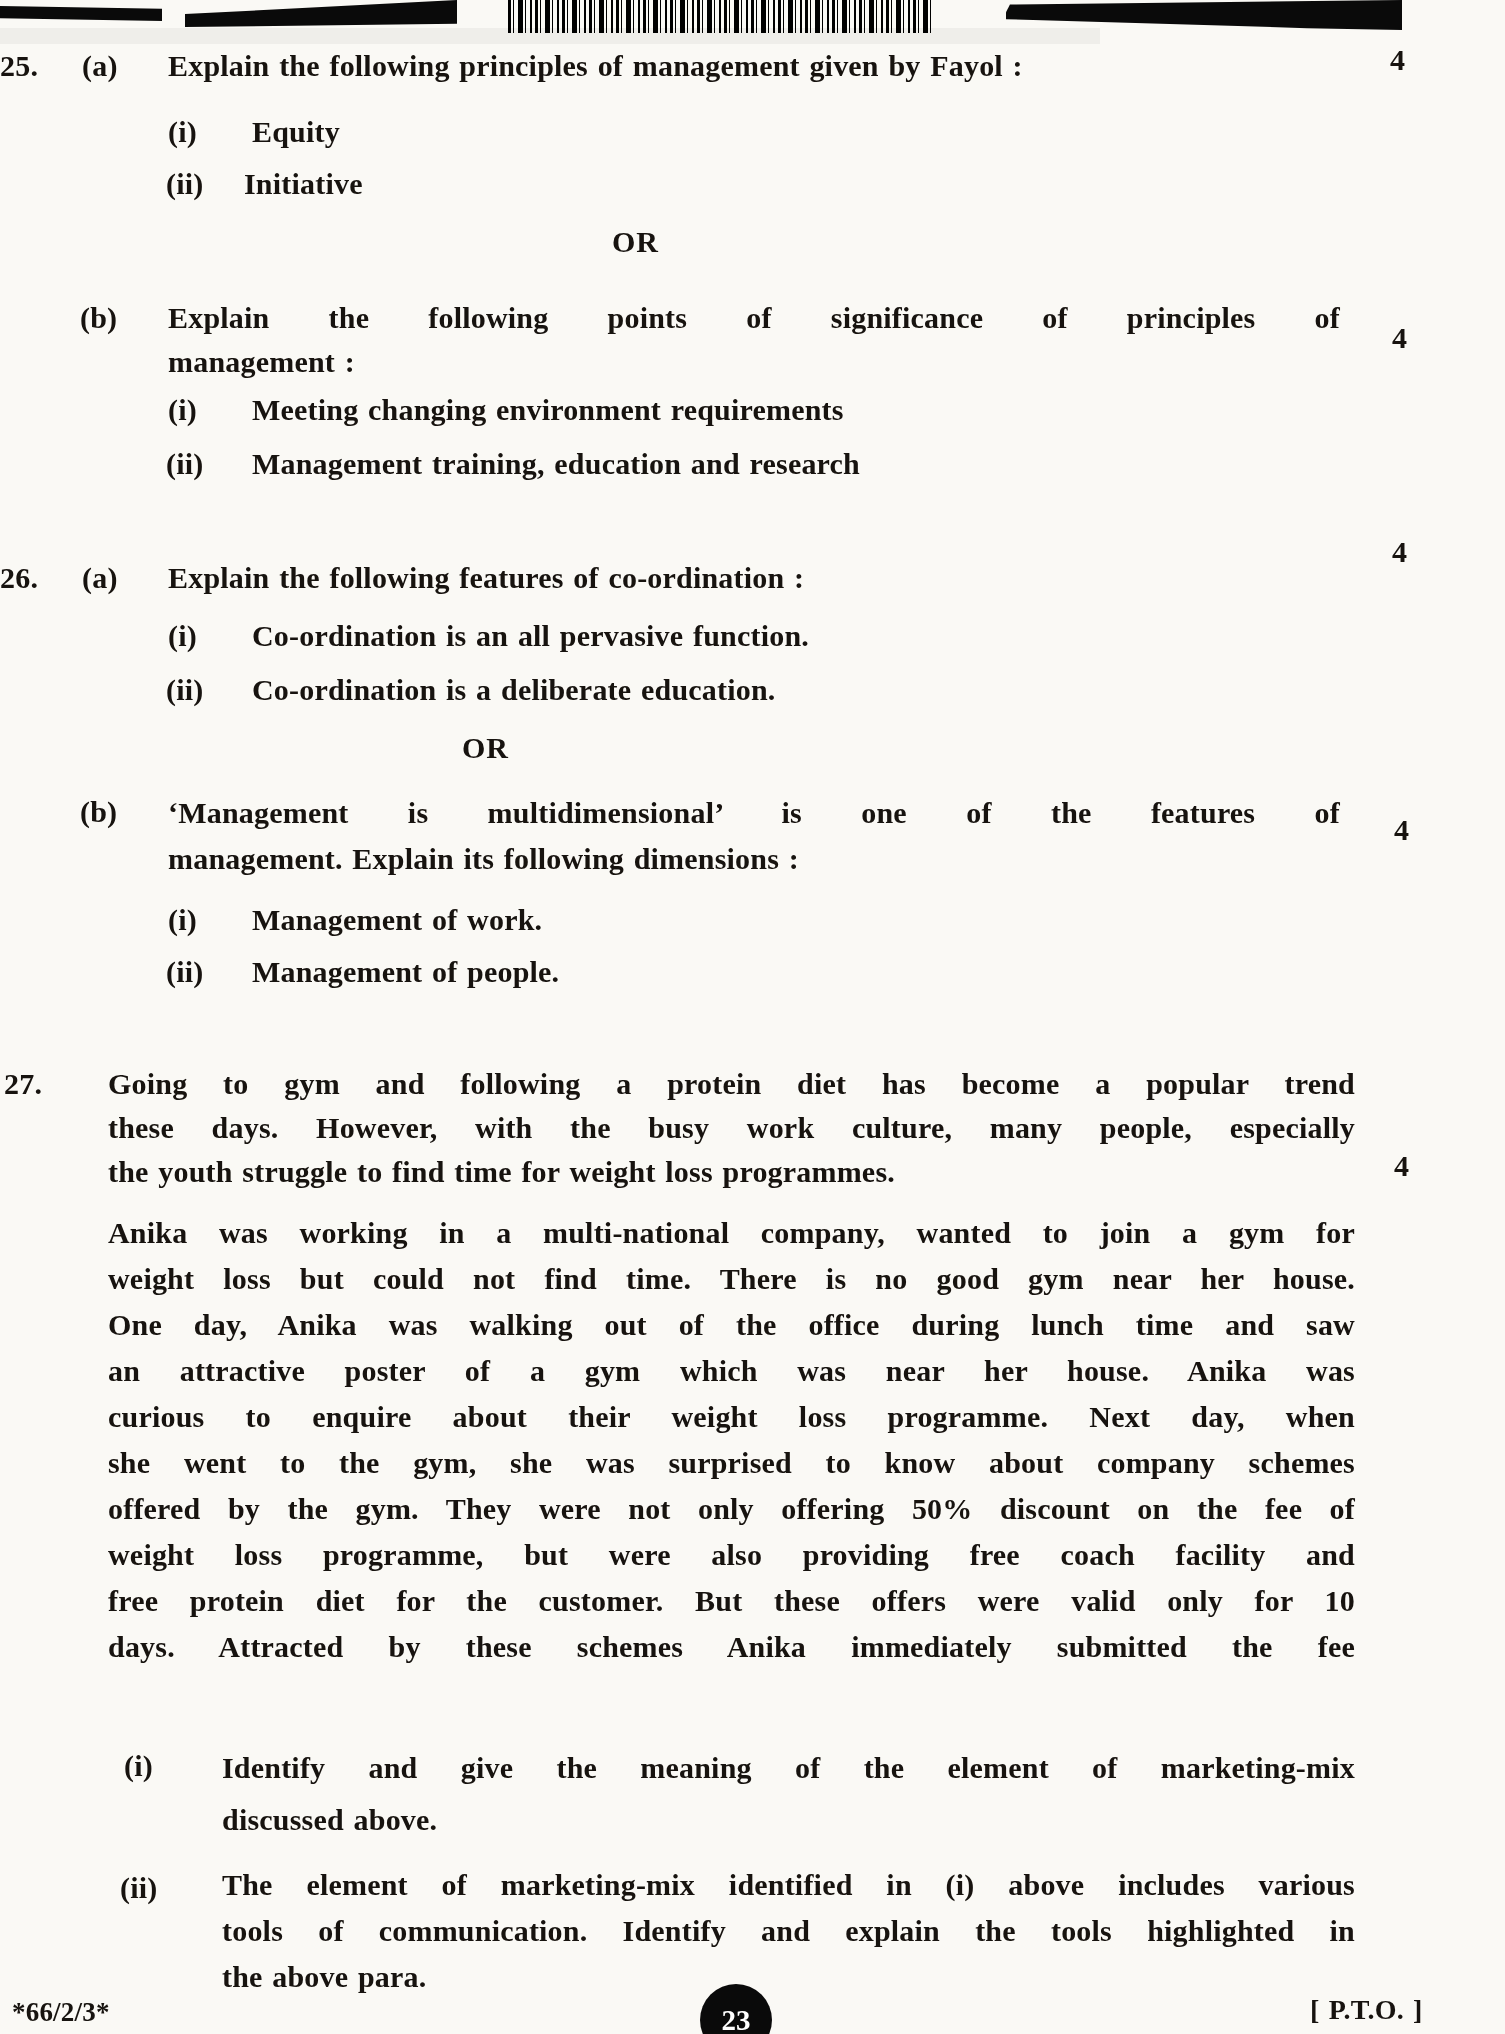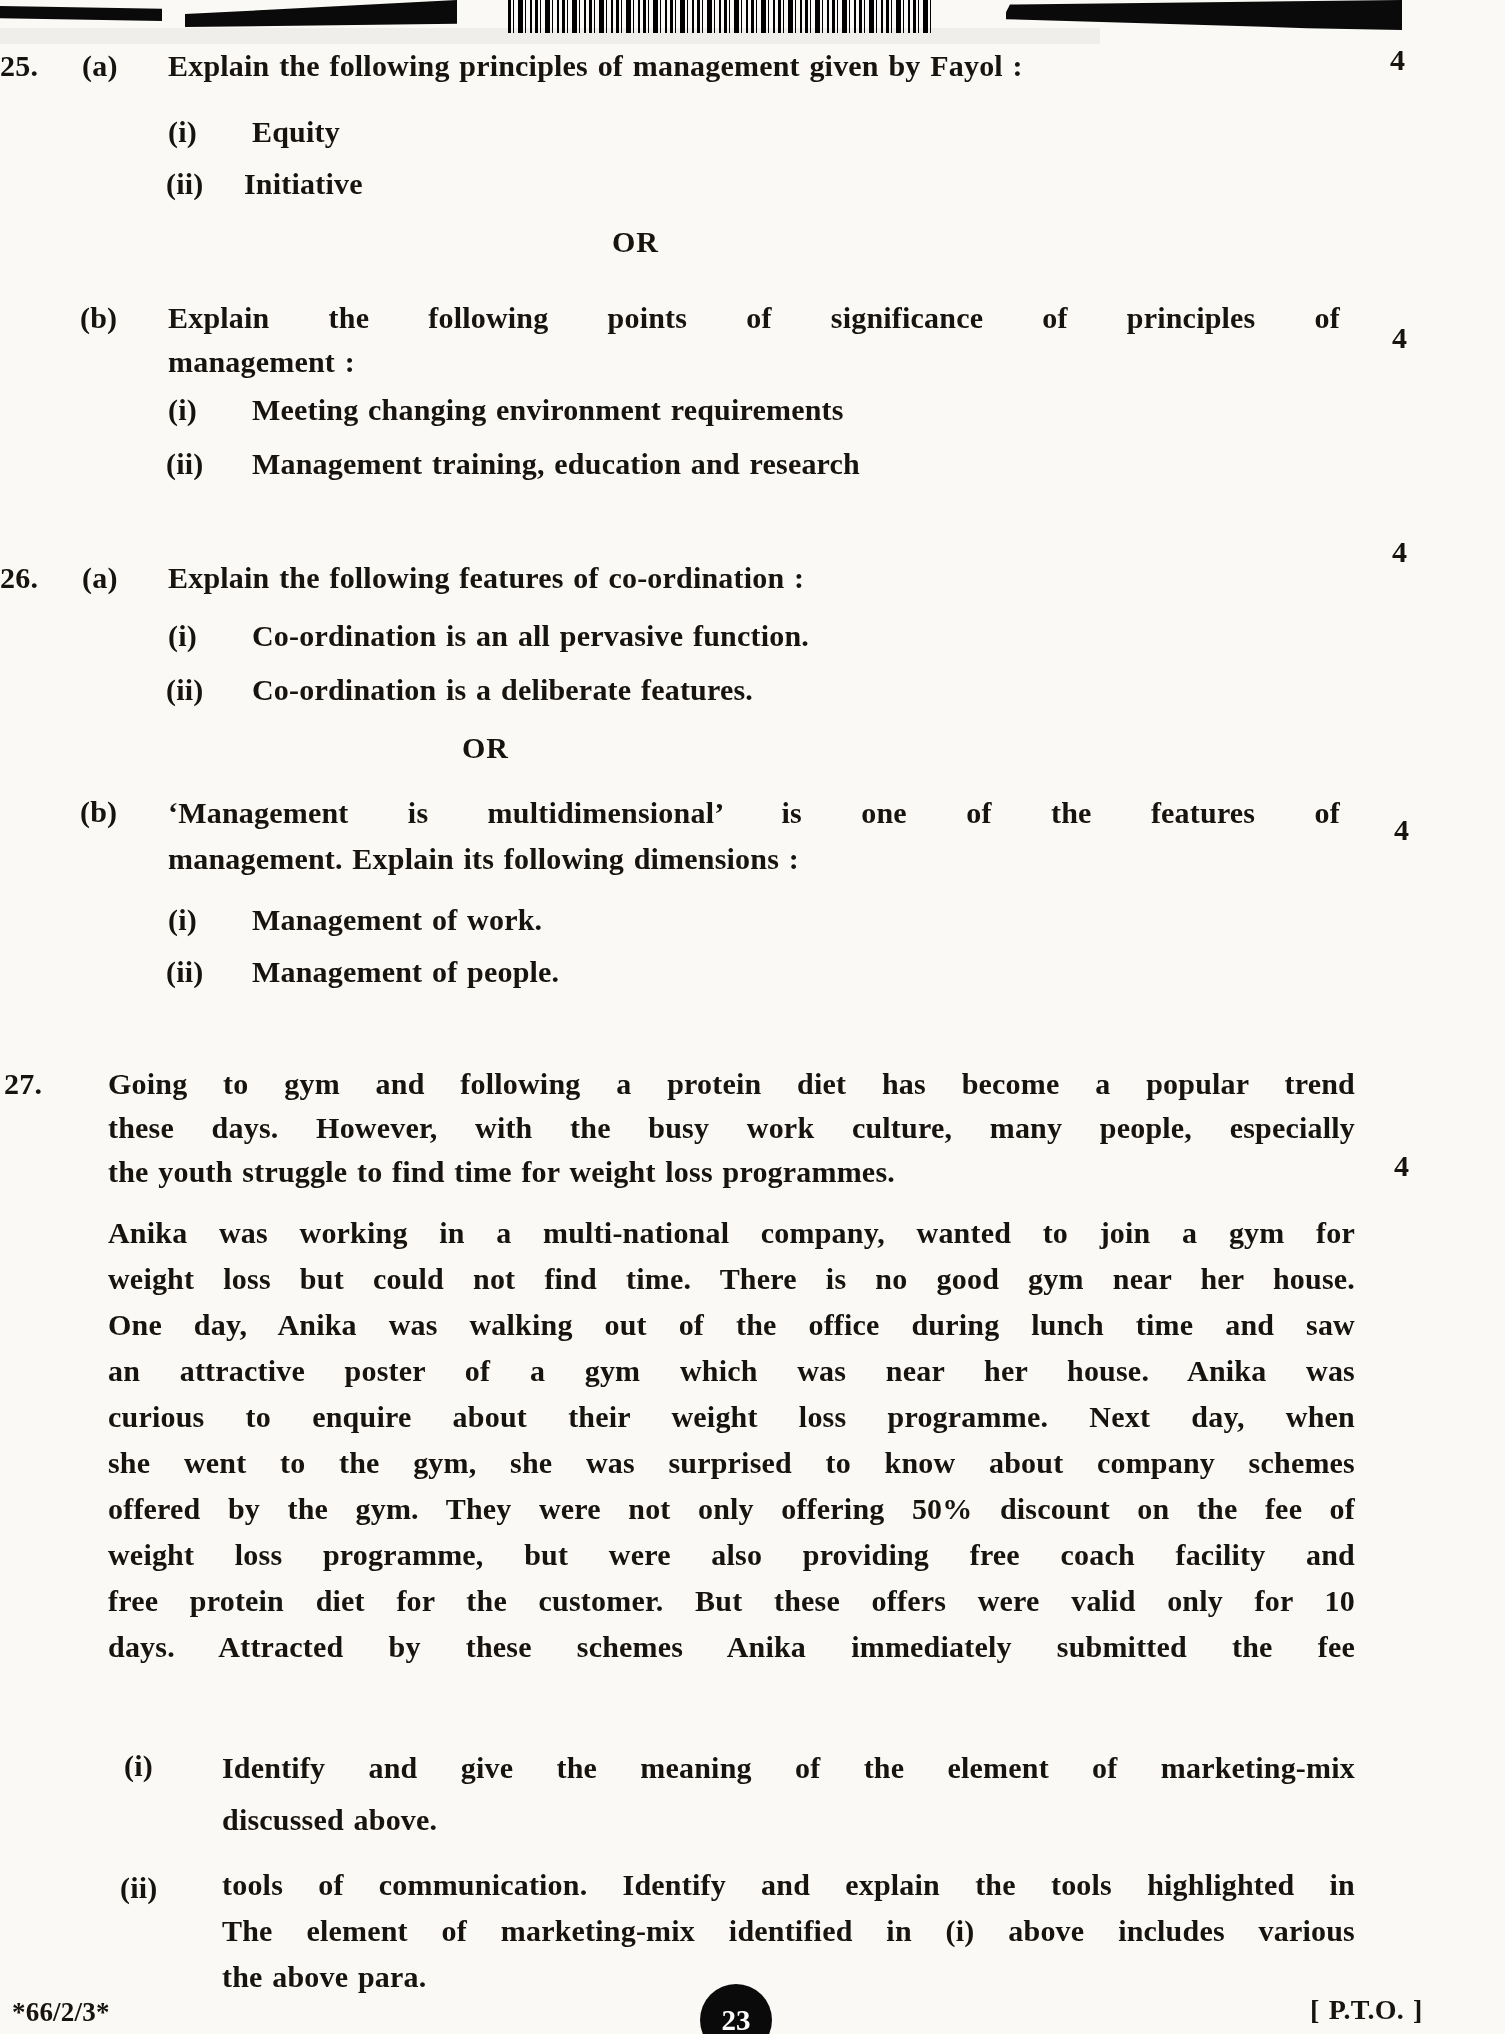--- a/index.html
+++ b/index.html
@@ -74,21 +74,21 @@
   <div class="t" style="left:252px;top:446px;">Management training, education and research</div>
 
   <div class="t" style="left:0;top:560px;">26.</div>
   <div class="t" style="left:82px;top:560px;">(a)</div>
   <div class="t" style="left:168px;top:560px;">Explain the following features of co-ordination :</div>
   <div class="t marks" style="left:1392px;top:534px;">4</div>
 
   <div class="t" style="left:168px;top:618px;">(i)</div>
   <div class="t" style="left:252px;top:618px;">Co-ordination is an all pervasive function.</div>
   <div class="t" style="left:166px;top:672px;">(ii)</div>
-  <div class="t" style="left:252px;top:672px;">Co-ordination is a deliberate features.</div>
+  <div class="t" style="left:252px;top:672px;">Co-ordination is a deliberate education.</div>
 
   <div class="t or" style="left:462px;top:730px;">OR</div>
 
   <div class="t" style="left:80px;top:794px;">(b)</div>
   <div class="block lh46" style="left:168px;top:790px;width:1172px;">
       <div class="tline">‘Management is multidimensional’ is one of the features of</div>
       <div class="tline last">management. Explain its following dimensions :</div>
     </div>
   <div class="t marks" style="left:1394px;top:812px;">4</div>
 
@@ -119,22 +119,22 @@
     </div>
 
   <div class="t" style="left:124px;top:1748px;">(i)</div>
   <div class="block lh52" style="left:222px;top:1742px;width:1133px;">
       <div class="tline">Identify and give the meaning of the element of marketing-mix</div>
       <div class="tline last">discussed above.</div>
     </div>
 
   <div class="t" style="left:120px;top:1870px;">(ii)</div>
   <div class="block lh46" style="left:222px;top:1862px;width:1133px;">
+      <div class="tline">The element of marketing-mix identified in (i) above includes various</div>
       <div class="tline">tools of communication. Identify and explain the tools highlighted in</div>
-      <div class="tline">The element of marketing-mix identified in (i) above includes various</div>
       <div class="tline last">the above para.</div>
     </div>
 
   <div class="t footer-code" style="left:12px;top:1994px;">*66/2/3*</div>
   <div class="badge">
     <span>23</span>
   </div>
   <div class="t pto" style="left:1310px;top:1992px;">[ P.T.O. ]</div>
 
 </div>

